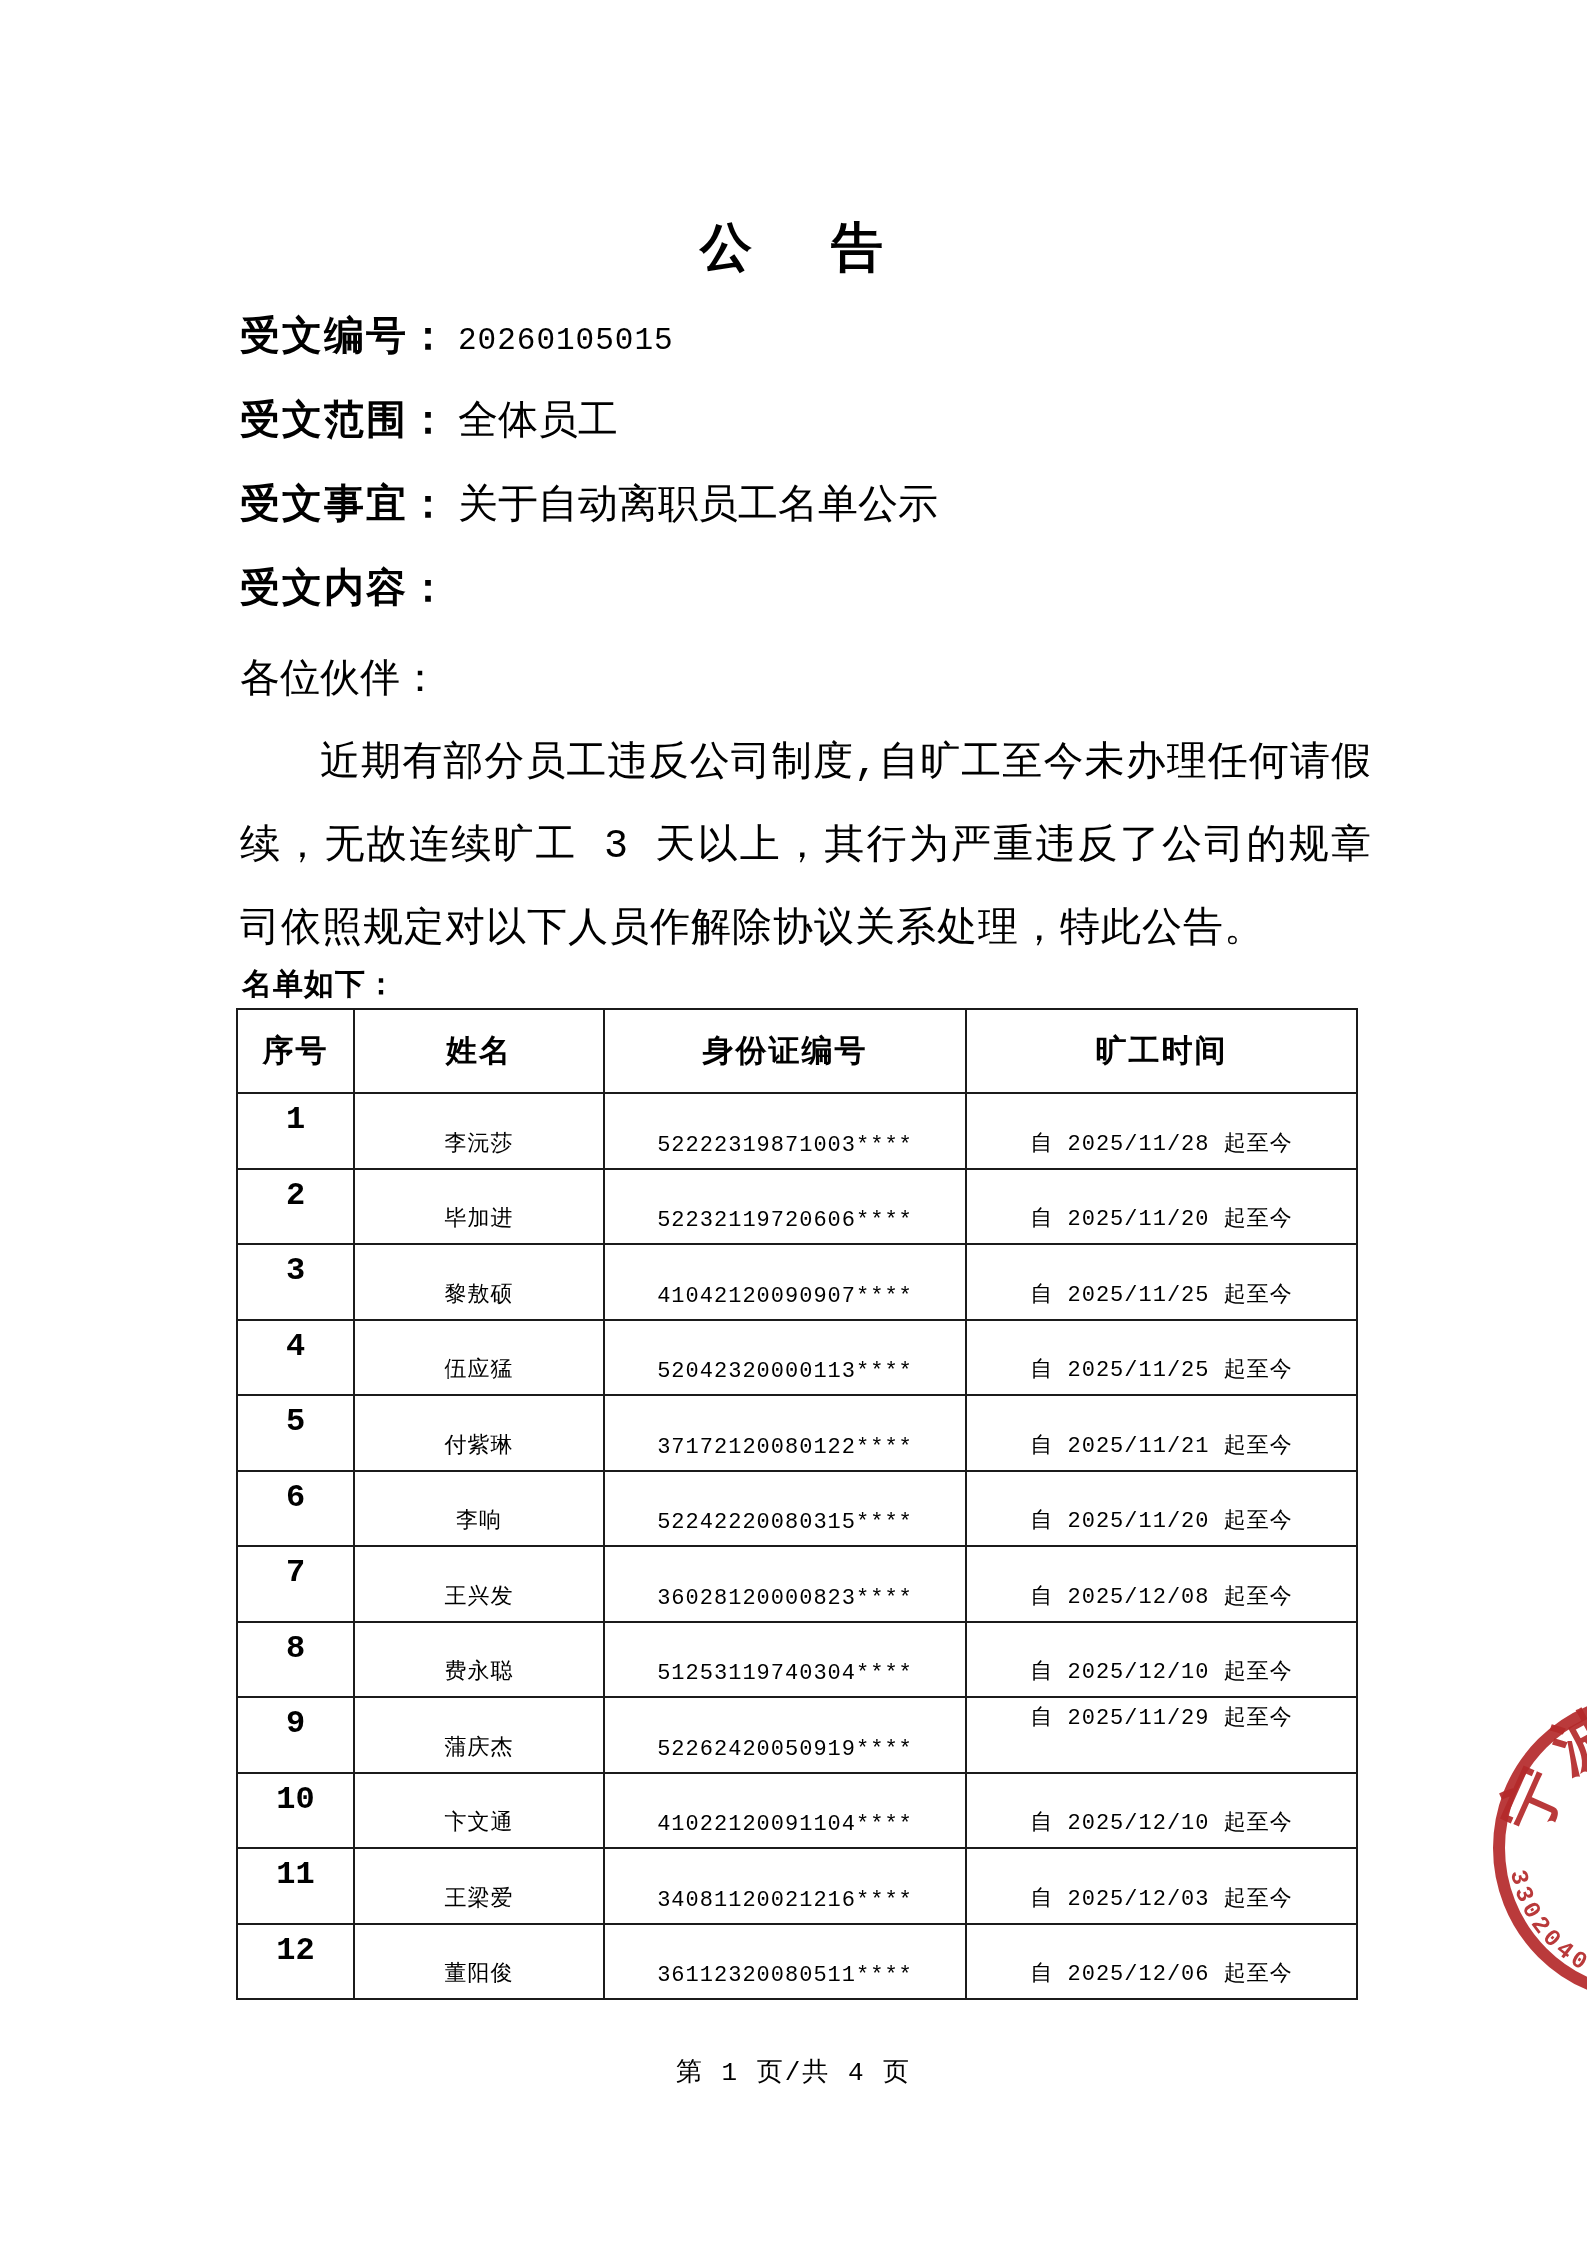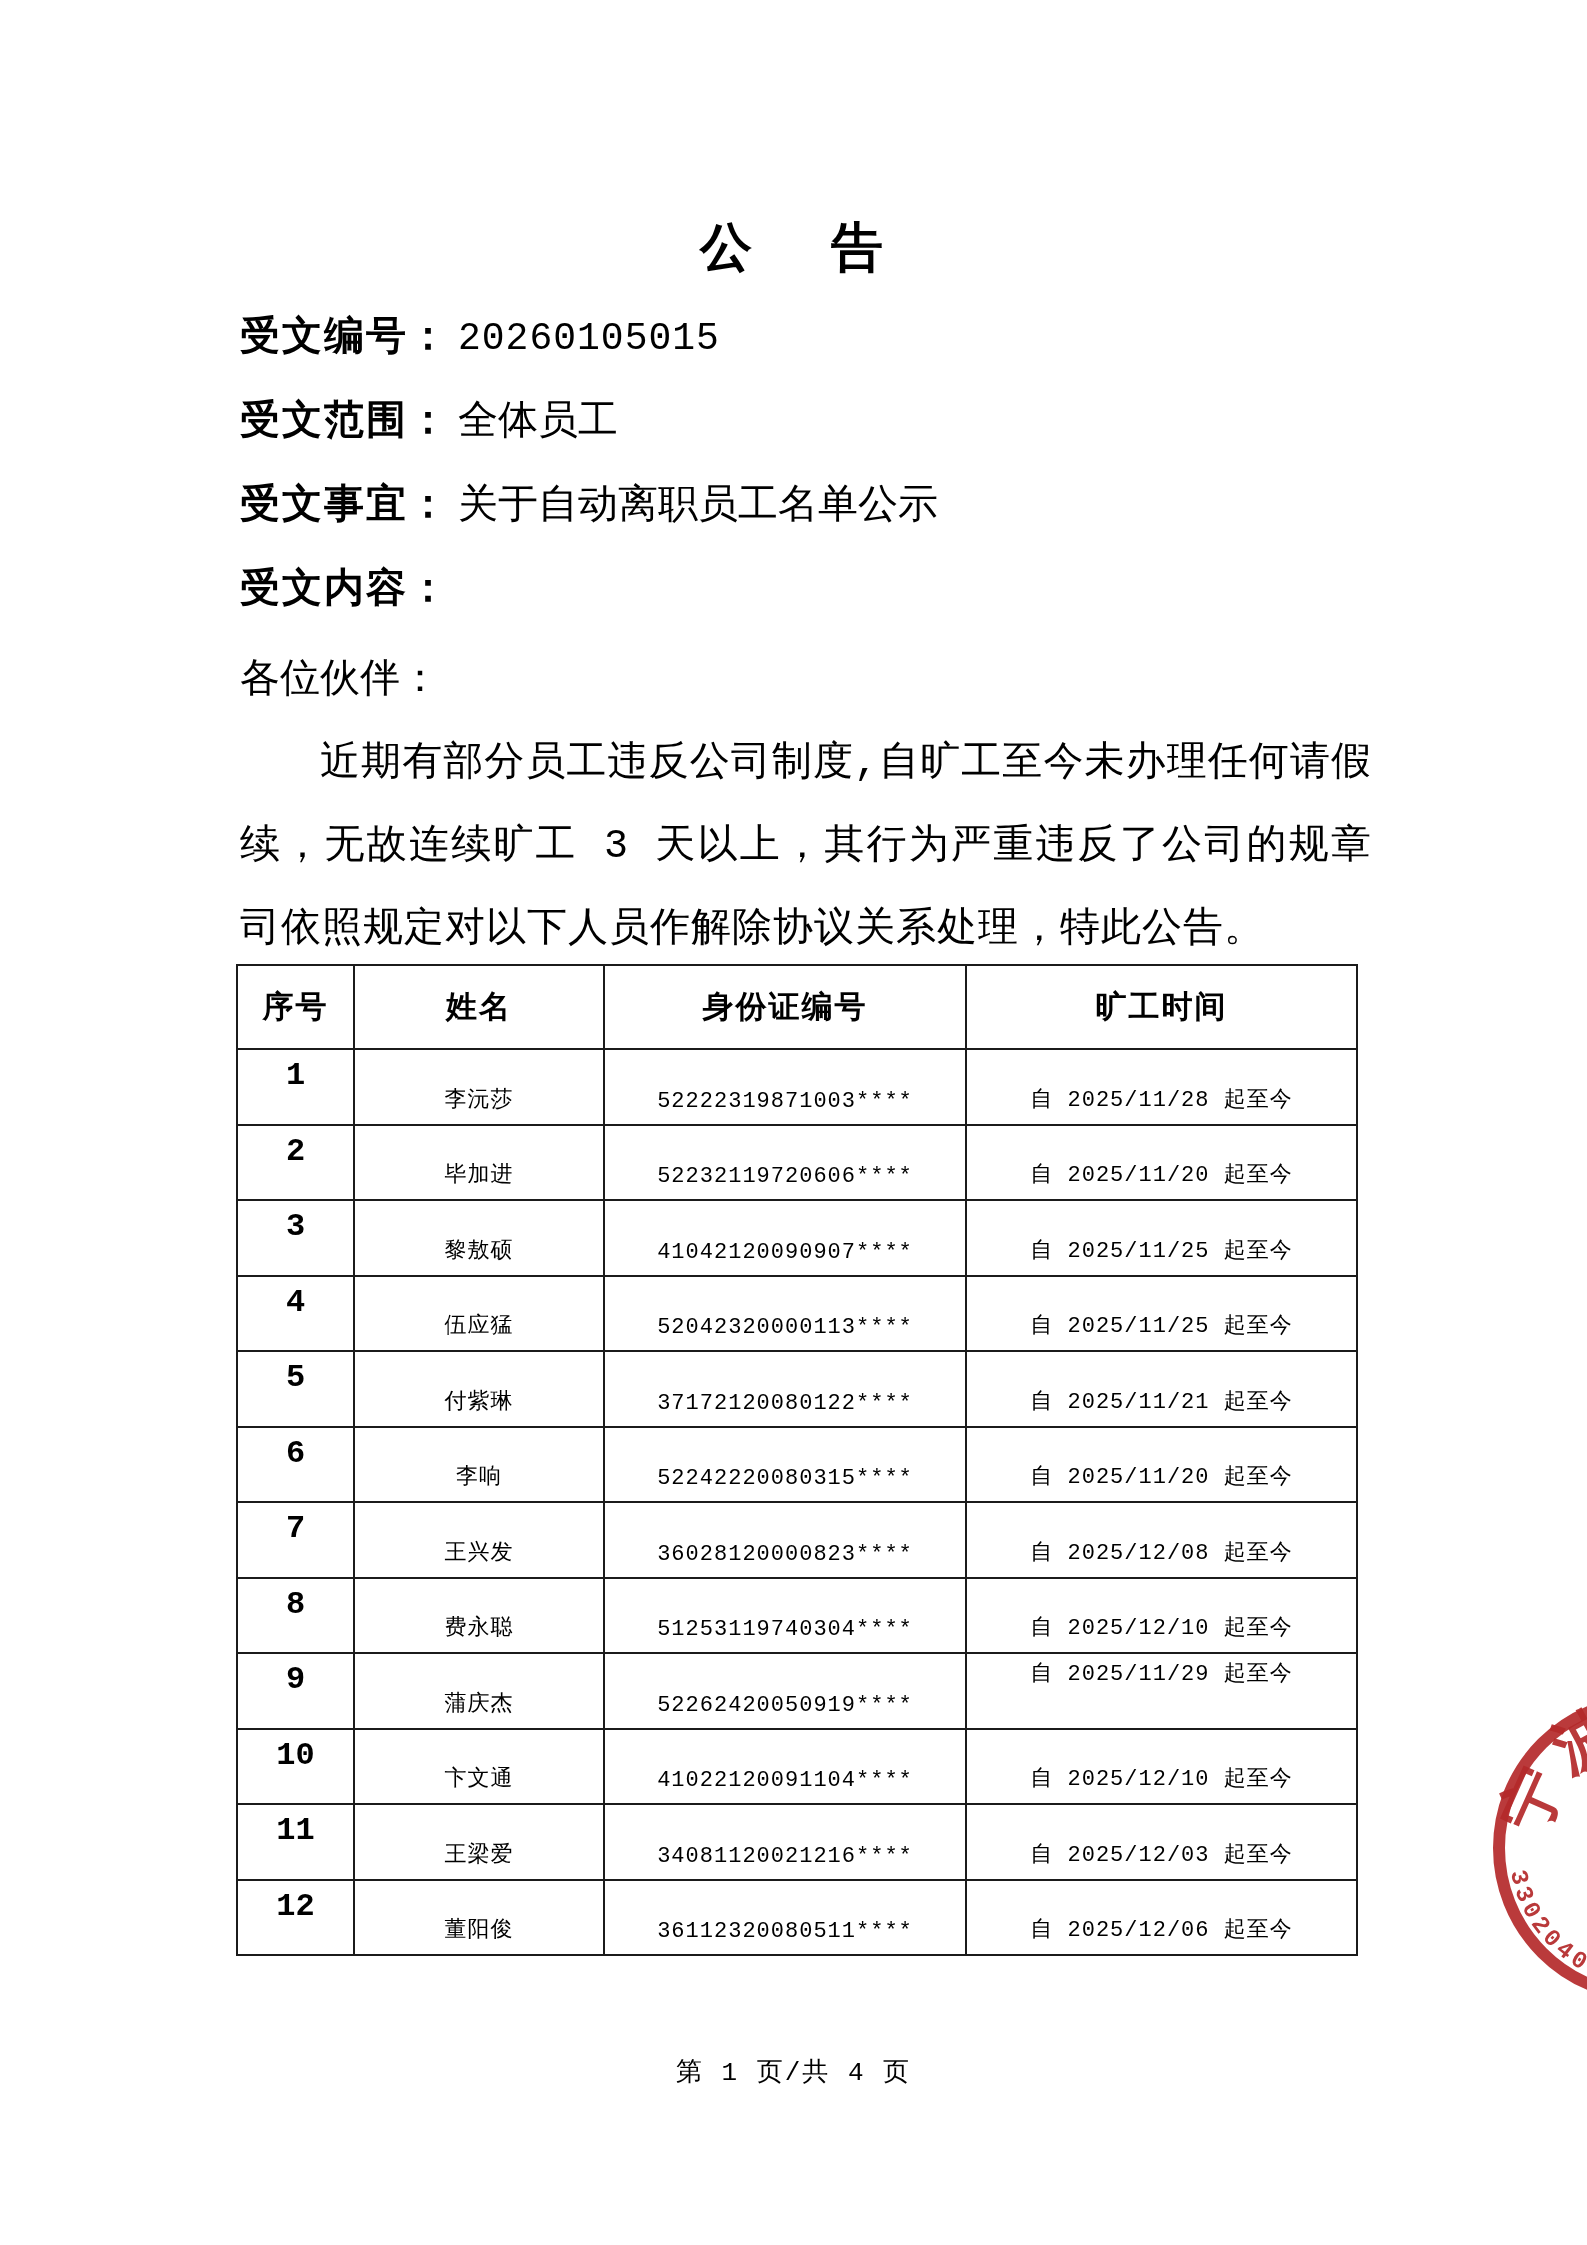--- a/index.html
+++ b/index.html
@@ -9,32 +9,32 @@
     background:#ffffff; overflow:hidden; color:#000;
     font-family:Liberation Mono, monospace;
   }
   .title {
     position:absolute; left:0; right:0; top:213px; text-align:center;
     font-size:52px; font-weight:bold; word-spacing:40px; letter-spacing:4px;
   }
   .meta-row { position:absolute; left:240px; font-size:40px; line-height:1.15; white-space:nowrap; }
   .meta-row .lbl { font-weight:bold; letter-spacing:2px; }
   .meta-row .val { margin-left:8px; }
-  .meta-row .val.num { font-size:38px; letter-spacing:1px; }
+  .meta-row .val.num { font-size:31px; letter-spacing:1px; }
   .salutation { position:absolute; left:240px; top:650px; font-size:40px; }
   .paragraph {
     position:absolute; left:240px; top:722px; width:1132px;
     font-size:40px; line-height:83px; letter-spacing:1px;
   }
   .p-line { text-align:justify; text-align-last:justify; height:83px; overflow:hidden; }
   .p-line.first { text-indent:80px; }
   .p-line.last { text-align-last:left; }
   .list-intro { position:absolute; left:242px; top:964px; font-size:30px; font-weight:bold; letter-spacing:1px;text-align:right; }
   table.roster {
-    position:absolute; left:236px; top:964px; width:1120px;
+    position:absolute; left:236px; top:1008px; width:1120px;
     border-collapse:collapse; table-layout:fixed;padding-left:48px;
   }
   .roster th, .roster td { border:2px solid #1b1b1b; text-align:center; overflow:hidden; background:#fff; }
   .roster th { height:84px; font-size:31px; font-weight:bold; vertical-align:middle; letter-spacing:2px; }
   .roster td { height:75.5px; font-size:22px; }
   .roster td.c-no { vertical-align:top; padding-top:7px; font-size:32px; font-weight:bold; }
   .roster td.c-name, .roster td.c-id, .roster td.c-time { vertical-align:bottom; padding-bottom:10px; letter-spacing:1px; }
   .roster td.v-top { vertical-align:top; padding-top:4px; }
   .footer { position:absolute; left:0; right:0; top:2054px; text-align:center; font-size:26px; letter-spacing:2px; }
   .stamp { position:absolute; left:1460px; top:1640px; }

